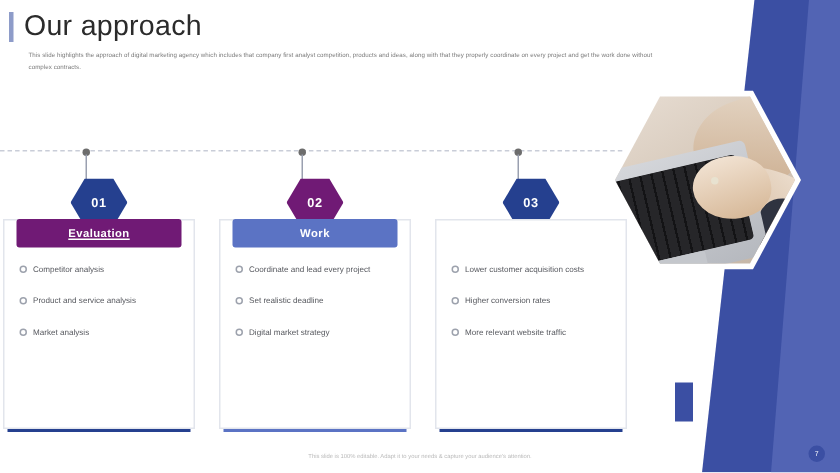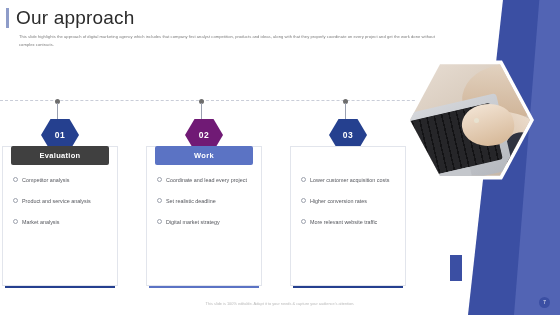--- a/index.html
+++ b/index.html
@@ -60,21 +60,21 @@
   }
   .stem{
     position:absolute; top:2px; width:1px; height:20px; background:#9AA0B0;
   }
 
   
   .cards{
     position:absolute; left:0; top:118px; width:420px; height:170px;
     z-index:2;
   }
-  .card{ position:absolute; top:28px; width:116px; }
+  .card{ position:absolute; top:28px; width:128px; }
 
   .hex{
     position:absolute; top:-28px; left:50%; transform:translateX(-50%);
     width:38px; height:34px;
     display:flex; align-items:center; justify-content:center;
     clip-path:polygon(25% 3%, 75% 3%, 100% 50%, 75% 97%, 25% 97%, 0 50%);
     color:#fff; font-size:8.5px; font-weight:700; letter-spacing:.4px;
   }
 
   .card-body{
@@ -188,21 +188,21 @@
   <div class="stem" style="left:345px;"></div>
 </div>
 
 <div class="cards">
 
   <div class="card" style="left:2px;">
     <div class="hex" style="background:#25408F;">
       <span>01</span>
     </div>
     <div class="card-body">
-      <div class="card-head" style="background:#404040;">Evaluation</div>
+      <div class="card-head" style="background:#701a75;text-decoration:underline;">Evaluation</div>
       <ul>
         <li>Competitor analysis</li>
         <li>Product and service analysis</li>
         <li>Market analysis</li>
       </ul>
       <div class="bottom-bar" style="background:#25408F;"></div>
     </div>
   </div>
 
   <div class="card" style="left:146px;">

